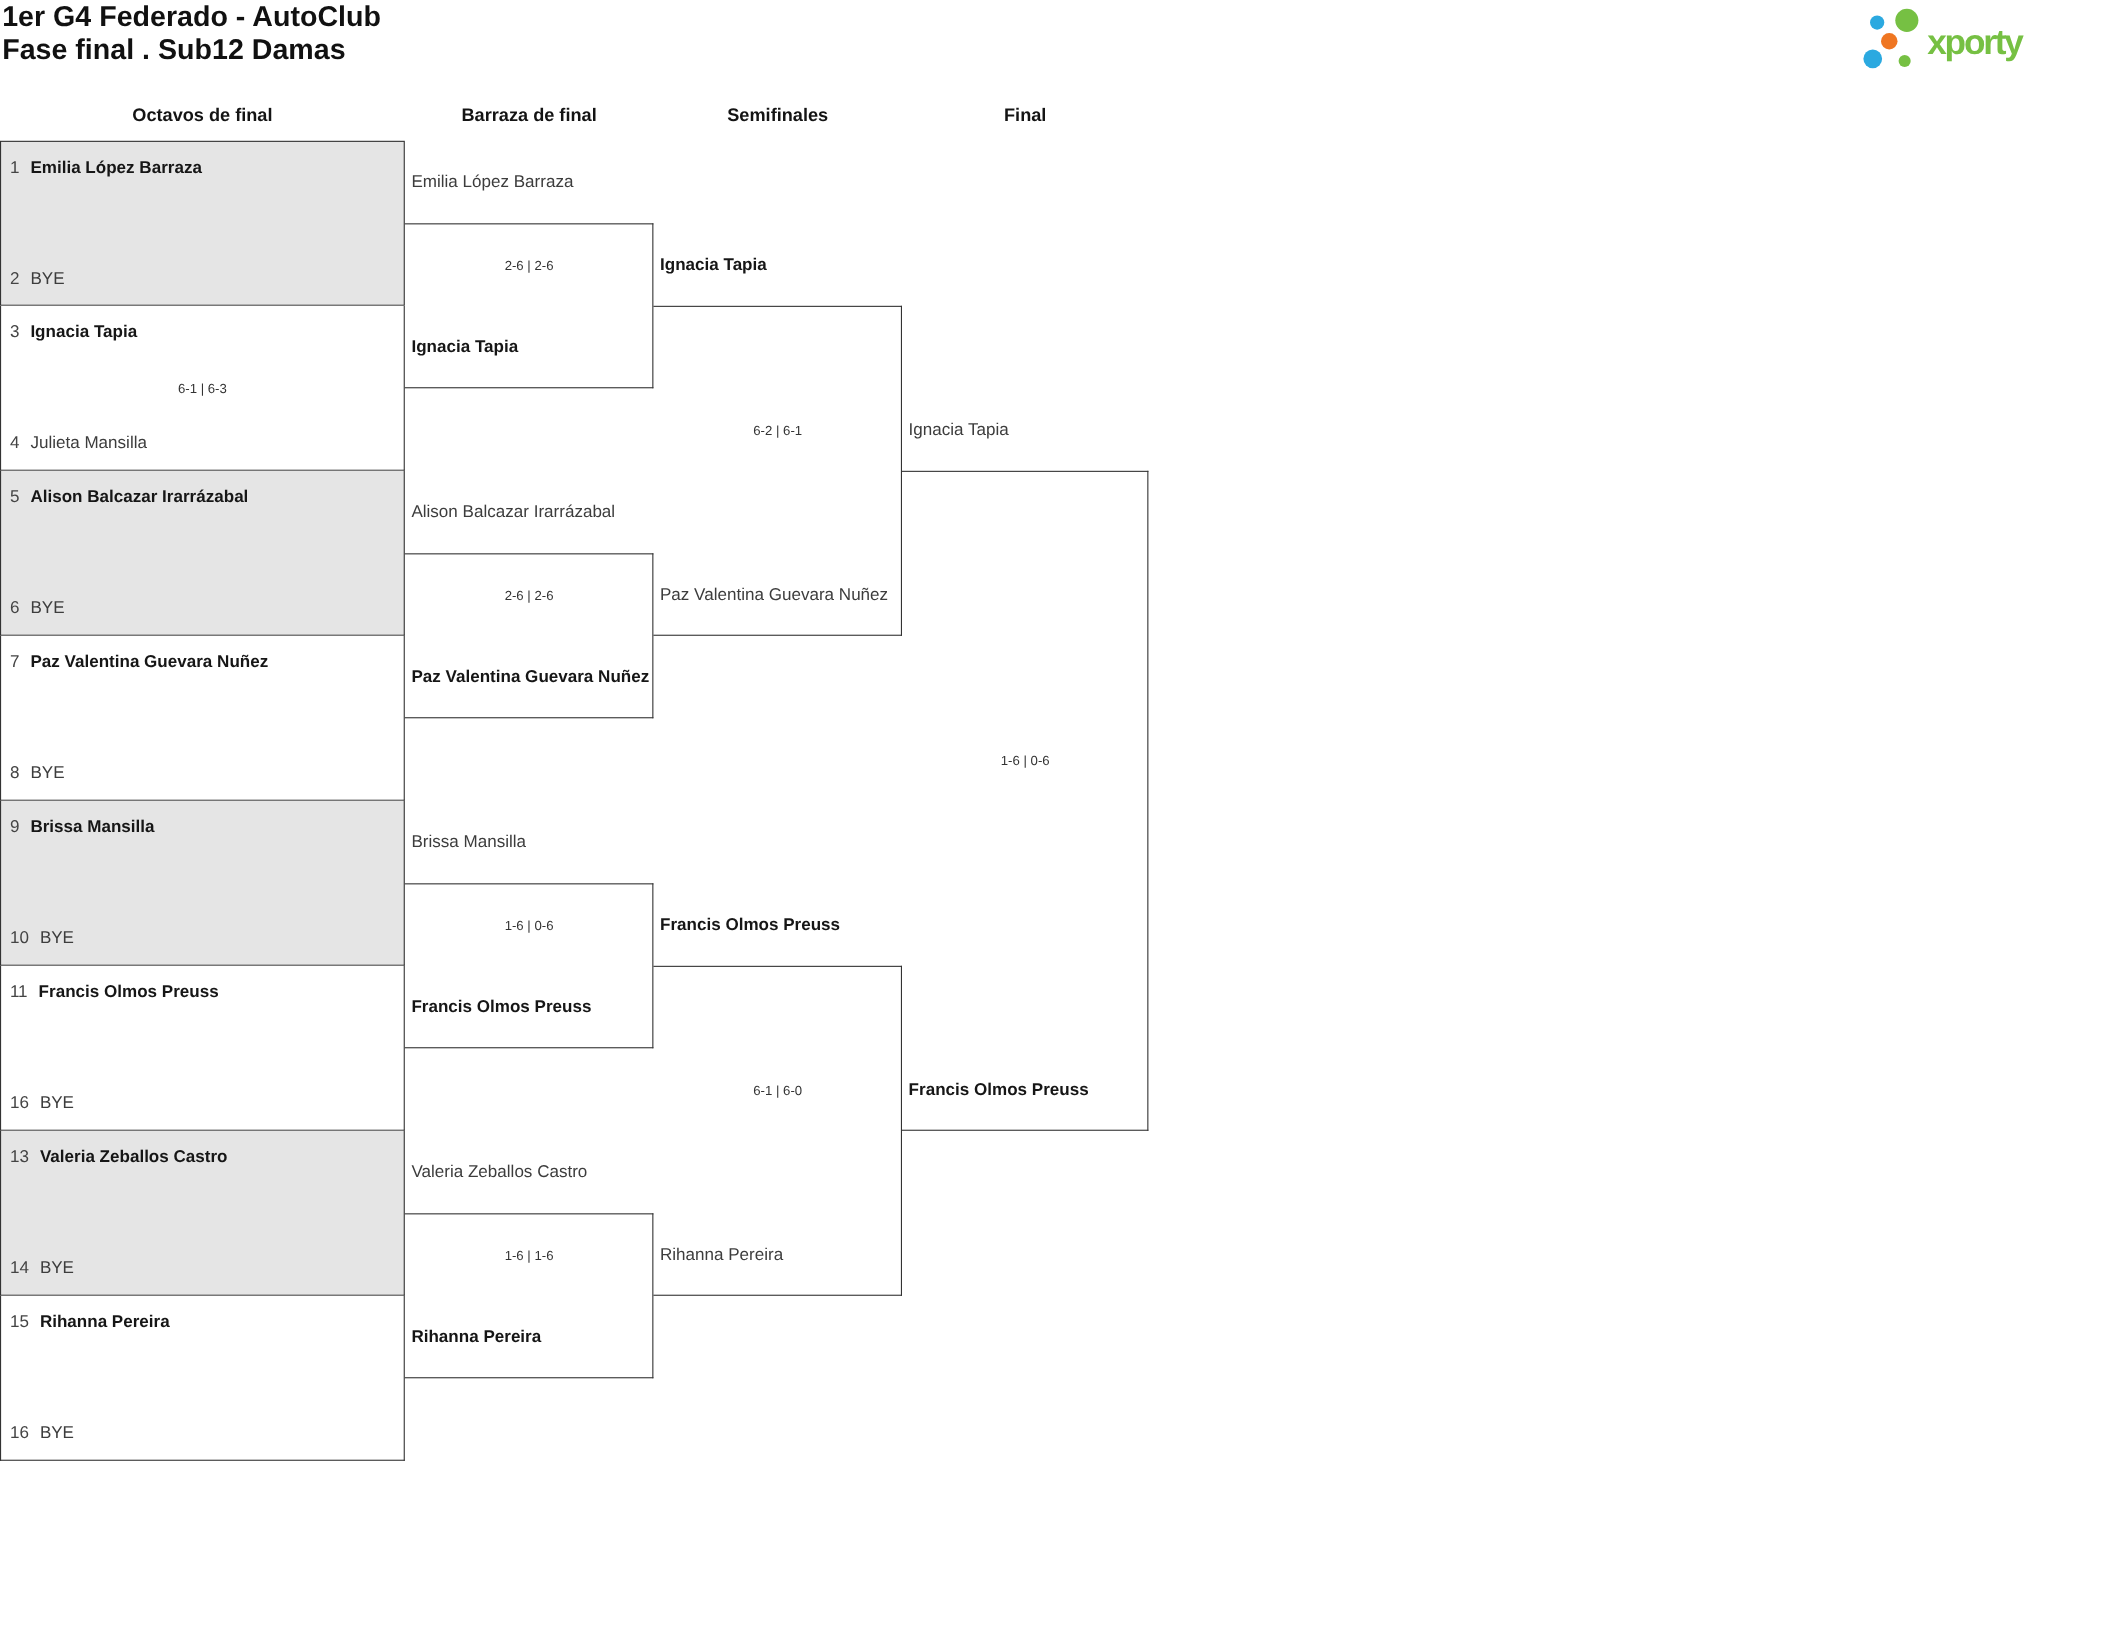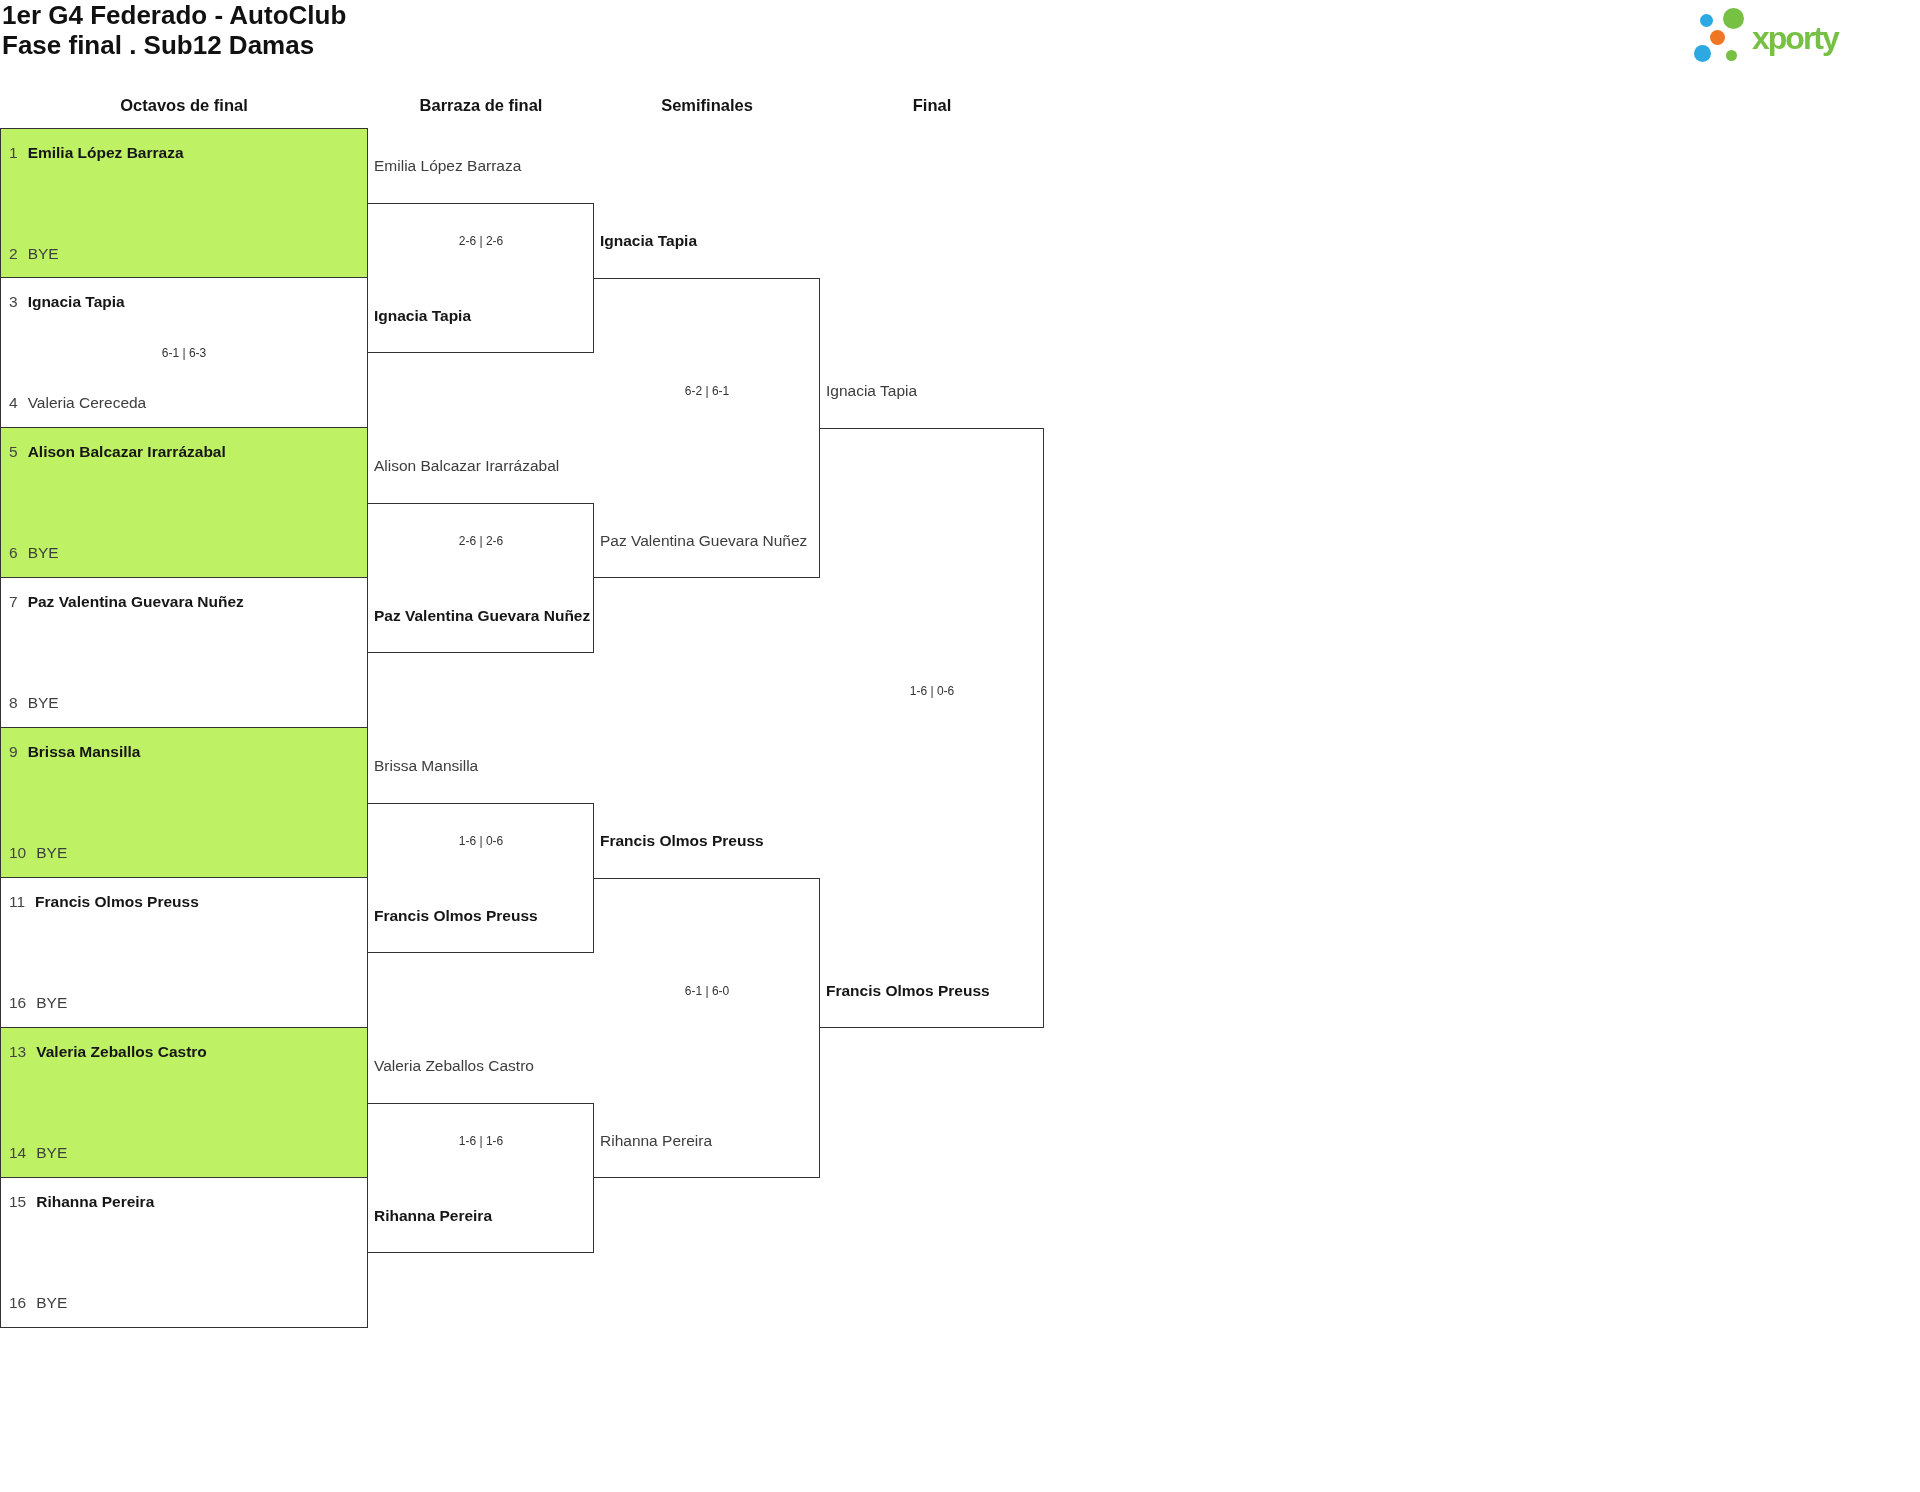--- a/index.html
+++ b/index.html
@@ -18,21 +18,21 @@
   .logo .txt{position:absolute;left:62px;top:9px;font-size:32px;line-height:50px;
              font-weight:700;letter-spacing:-2px;}
 
   
   .rhead{position:absolute;top:96px;text-align:center;font-size:16.5px;font-weight:600;color:#141414;}
 
   
   .obox{position:absolute;left:0;width:368px;height:150px;box-sizing:border-box;
         border:1px solid #333;border-top:none;background:#fff;}
   .obox.first{border-top:1px solid #333;}
-  .obox.shade{background:#bef264;}
+  .obox.shade{background:#e5e5e5;}
   .slot{position:absolute;left:8px;white-space:nowrap;line-height:22px;font-size:15.5px;}
   .slot.p1{top:13px;}
   .slot.p2{top:114px;}
   .seed{color:#444;font-weight:400;}
   .nm{margin-left:10px;color:#3d3d3d;font-weight:400;}
   .nm.w{color:#161616;font-weight:700;}
 
   
   .mbox{position:absolute;box-sizing:border-box;border:1px solid #333;border-left:none;background:transparent;}
   .qf.mbox{left:368px;width:226px;height:150px;}
@@ -71,21 +71,21 @@
   <div class="rhead" style="left:368px;width:226px">Barraza de final</div>
   <div class="rhead" style="left:594px;width:226px">Semifinales</div>
   <div class="rhead" style="left:820px;width:224px">Final</div>
 
   <div class="obox shade first" style="top:128px">
     <div class="slot p1"><span class="seed">1</span><span class="nm w">Emilia López Barraza</span></div>
     <div class="slot p2"><span class="seed">2</span><span class="nm">BYE</span></div>
   </div>
   <div class="obox" style="top:278px">
     <div class="slot p1"><span class="seed">3</span><span class="nm w">Ignacia Tapia</span></div>
-    <div class="slot p2"><span class="seed">4</span><span class="nm">Valeria Cereceda</span></div>
+    <div class="slot p2"><span class="seed">4</span><span class="nm">Julieta Mansilla</span></div>
   </div>
   <div class="obox shade" style="top:428px">
     <div class="slot p1"><span class="seed">5</span><span class="nm w">Alison Balcazar Irarrázabal</span></div>
     <div class="slot p2"><span class="seed">6</span><span class="nm">BYE</span></div>
   </div>
   <div class="obox" style="top:578px">
     <div class="slot p1"><span class="seed">7</span><span class="nm w">Paz Valentina Guevara Nuñez</span></div>
     <div class="slot p2"><span class="seed">8</span><span class="nm">BYE</span></div>
   </div>
   <div class="obox shade" style="top:728px">

